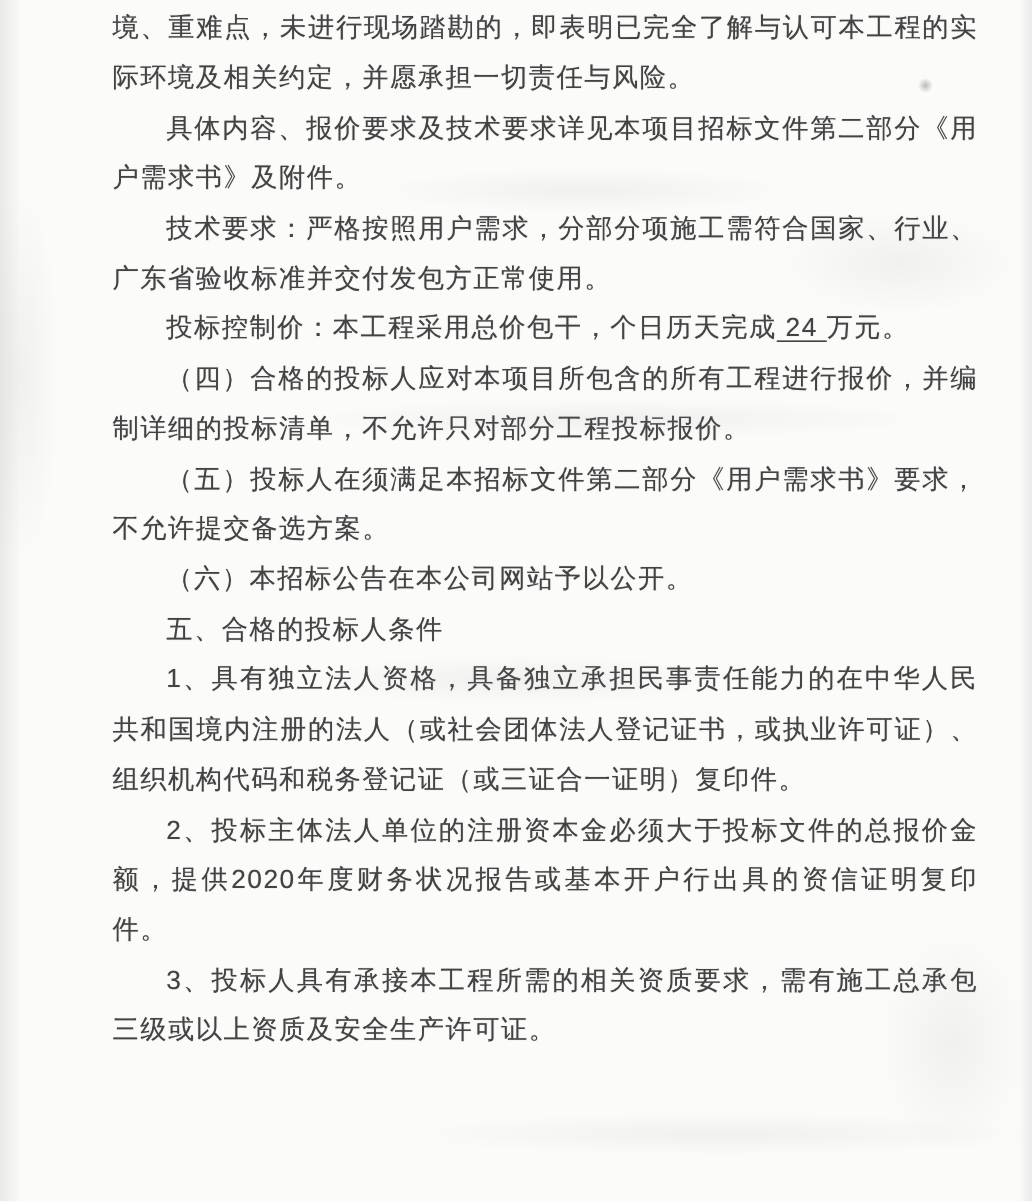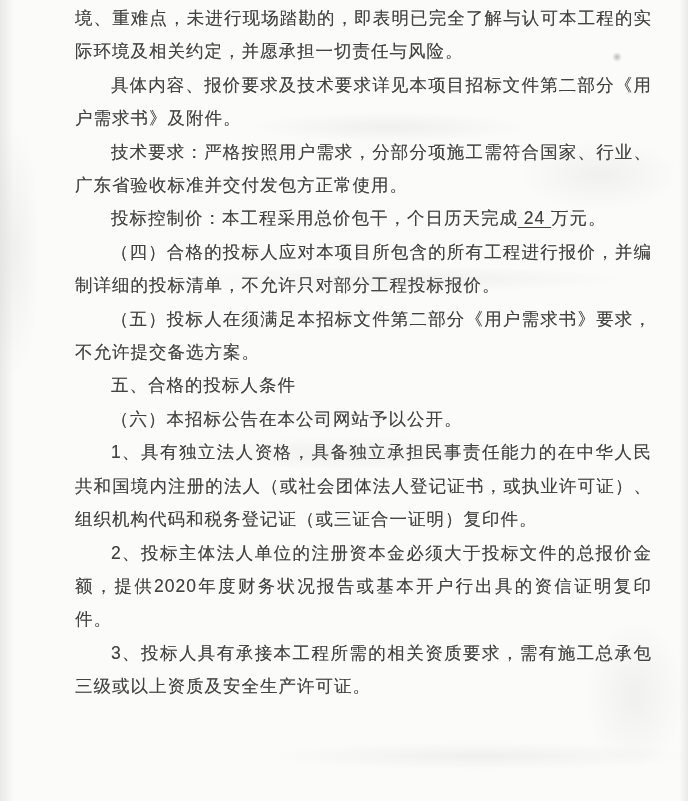--- a/index.html
+++ b/index.html
@@ -68,22 +68,22 @@
 <body>
 
 <div class="page" style="background: rgb(251, 251, 250); color: rgb(67, 67, 67);">
   <div class="content">
       <p><span>境、重难点，未进行现场踏勘的，即表明已完全了解与认可本工程的实际环境及相关约定，并愿承担一切责任与风险。</span></p>
       <p class="indent"><span>具体内容、报价要求及技术要求详见本项目招标文件第二部分《用户需求书》及附件。</span></p>
       <p class="indent"><span>技术要求：严格按照用户需求，分部分项施工需符合国家、行业、广东省验收标准并交付发包方正常使用。</span></p>
       <p class="indent"><span>投标控制价：本工程采用总价包干，个日历天完成</span><span class="u">&nbsp;24&nbsp;</span><span>万元。</span></p>
       <p class="indent"><span>（四）合格的投标人应对本项目所包含的所有工程进行报价，并编制详细的投标清单，不允许只对部分工程投标报价。</span></p>
       <p class="indent"><span>（五）投标人在须满足本招标文件第二部分《用户需求书》要求，不允许提交备选方案。</span></p>
+      <p class="indent"><span>（六）本招标公告在本公司网站予以公开。</span></p>
       <p class="indent"><span>五、合格的投标人条件</span></p>
-      <p class="indent"><span>（六）本招标公告在本公司网站予以公开。</span></p>
       <p class="indent"><span>1、具有独立法人资格，具备独立承担民事责任能力的在中华人民共和国境内注册的法人（或社会团体法人登记证书，或执业许可证）、组织机构代码和税务登记证（或三证合一证明）复印件。</span></p>
       <p class="indent"><span>2、投标主体法人单位的注册资本金必须大于投标文件的总报价金额，提供2020年度财务状况报告或基本开户行出具的资信证明复印件。</span></p>
       <p class="indent"><span>3、投标人具有承接本工程所需的相关资质要求，需有施工总承包三级或以上资质及安全生产许可证。</span></p>
     </div>
 
   <div class="edge-left"></div>
   <div class="edge-right"></div>
   <div class="smudge s1"></div>
   <div class="smudge s2"></div>
   <div class="smudge s3"></div>

